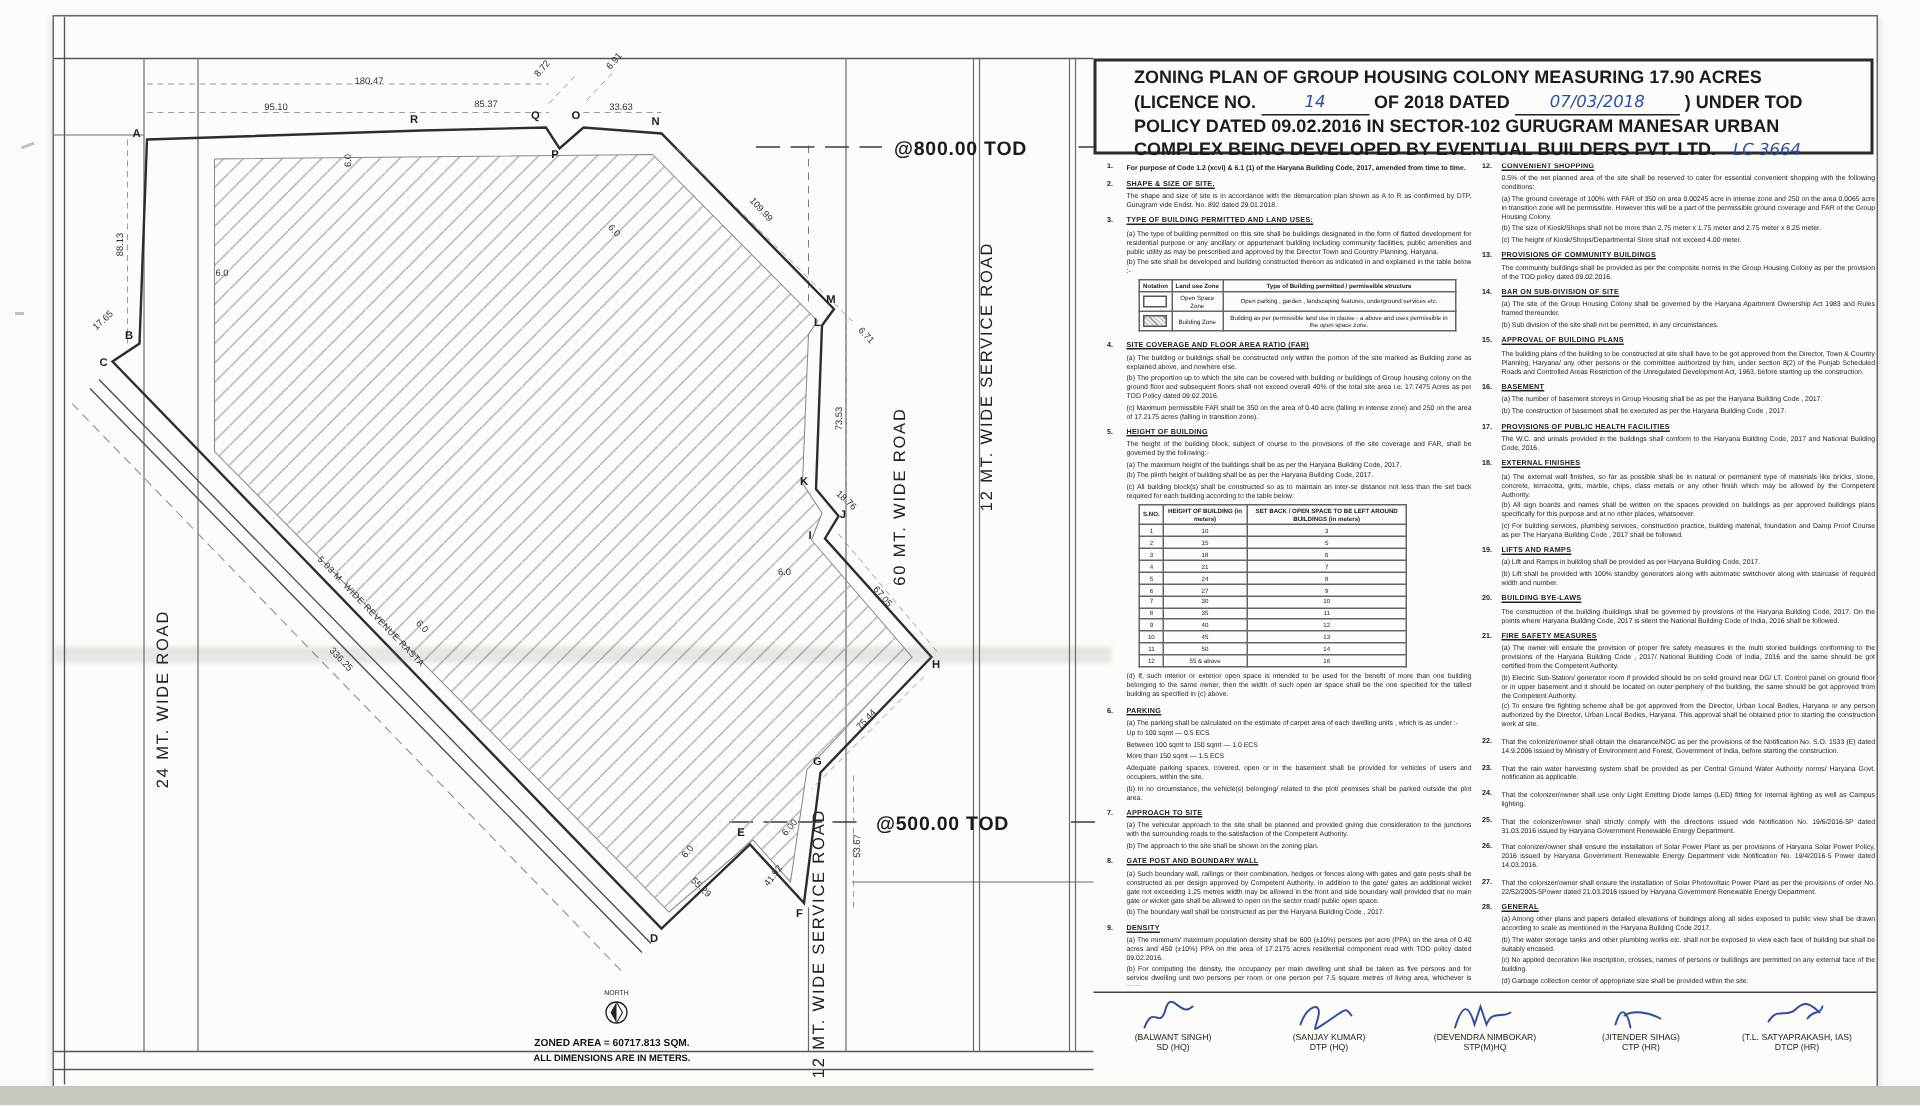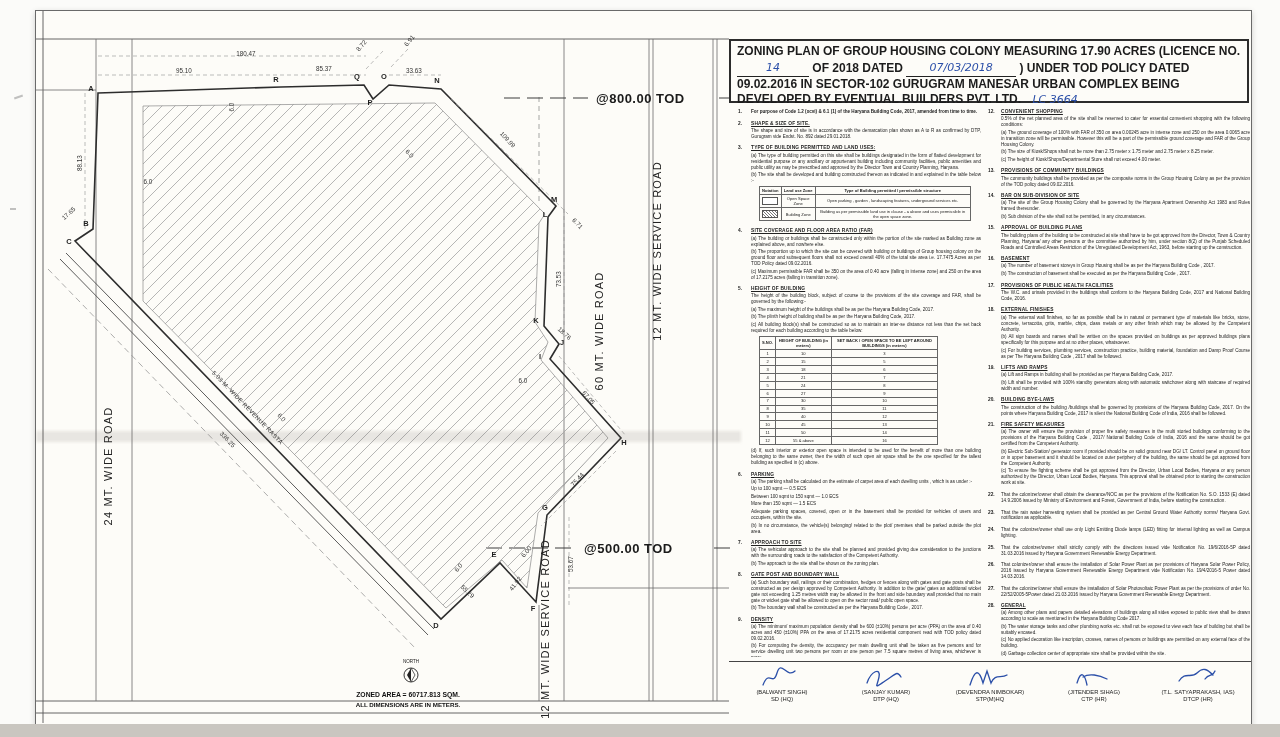--- a/index.html
+++ b/index.html
@@ -4,21 +4,21 @@
 <style>
   html,body{margin:0;padding:0;background:#fafaf7;font-family:"Liberation Sans",sans-serif;}
   .stage{position:relative;width:1280px;height:737px;overflow:hidden;background:#fbfbf9;}
   .sheet{position:absolute;left:35px;top:10px;width:1215px;height:716px;background:#fdfcf8;
          border:1px solid #6a6a6a;box-shadow:0 2px 6px rgba(0,0,0,.18);}
   .bottom-strip{position:absolute;left:0;top:724px;width:1280px;height:13px;background:#c9c6c0;}
   .scan-band{position:absolute;left:0;top:420px;width:705px;height:11px;background:rgba(115,108,98,.15);filter:blur(1.5px);pointer-events:none;}
   .edge-mark{position:absolute;background:rgba(120,120,120,.45);}
   
   .titleblock{position:absolute;left:693px;top:28px;width:520px;height:64px;border:2px solid #2c2c2c;
-              padding:3px 6px;box-sizing:border-box;font-size:12px;font-weight:bold;color:#1c1c1c;line-height:1.32;}
+              padding:3px 25px;box-sizing:border-box;font-size:12px;font-weight:bold;color:#1c1c1c;line-height:1.32;}
   .blank{display:inline-block;min-width:72px;border-bottom:1.2px solid #222;text-align:center;vertical-align:bottom;}
   .hand{color:#2b4fa8;font-style:italic;font-weight:normal;font-family:"DejaVu Sans",sans-serif;font-size:11px;}
   .lc-note{border:none;min-width:0;padding-left:8px;}
   
   .notes-col{position:absolute;top:98px;height:548px;overflow:hidden;color:#222;}
   #notes-left{left:702px;width:243px;}
   #notes-right{left:952px;width:262px;}
   .note{display:flex;gap:3px;margin-bottom:4px;font-size:4.6px;line-height:1.3;}
   .note-no{min-width:10px;font-weight:700;font-size:4.8px;}
   .note-content{flex:1;}

